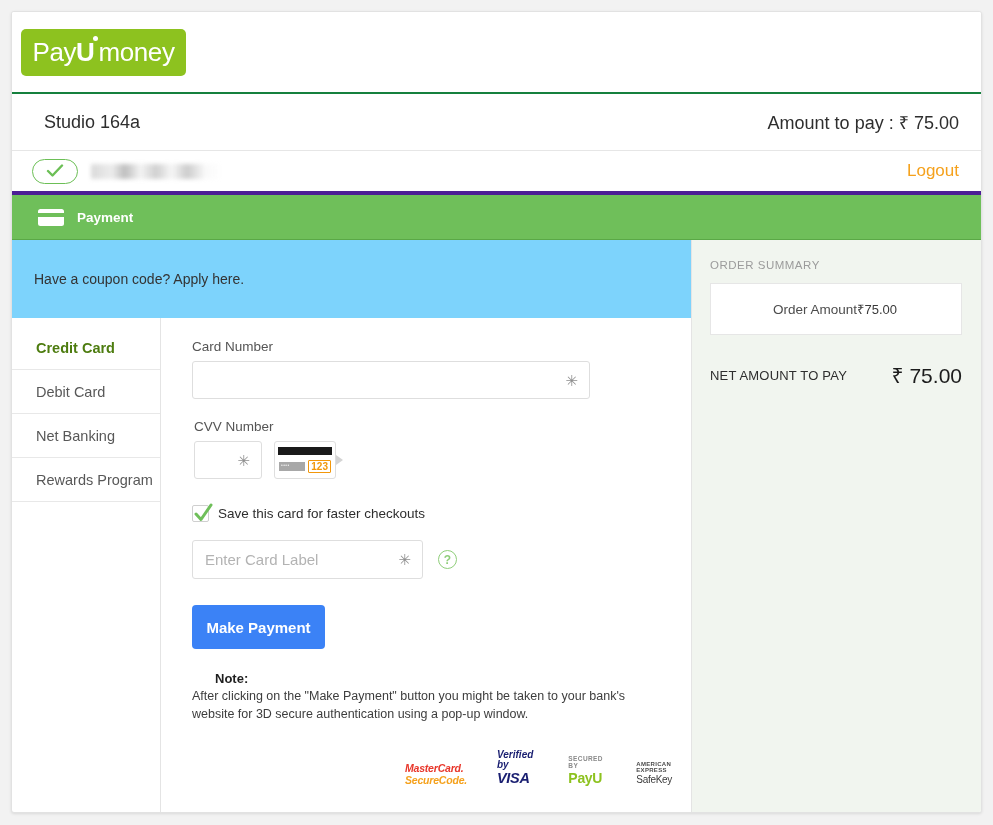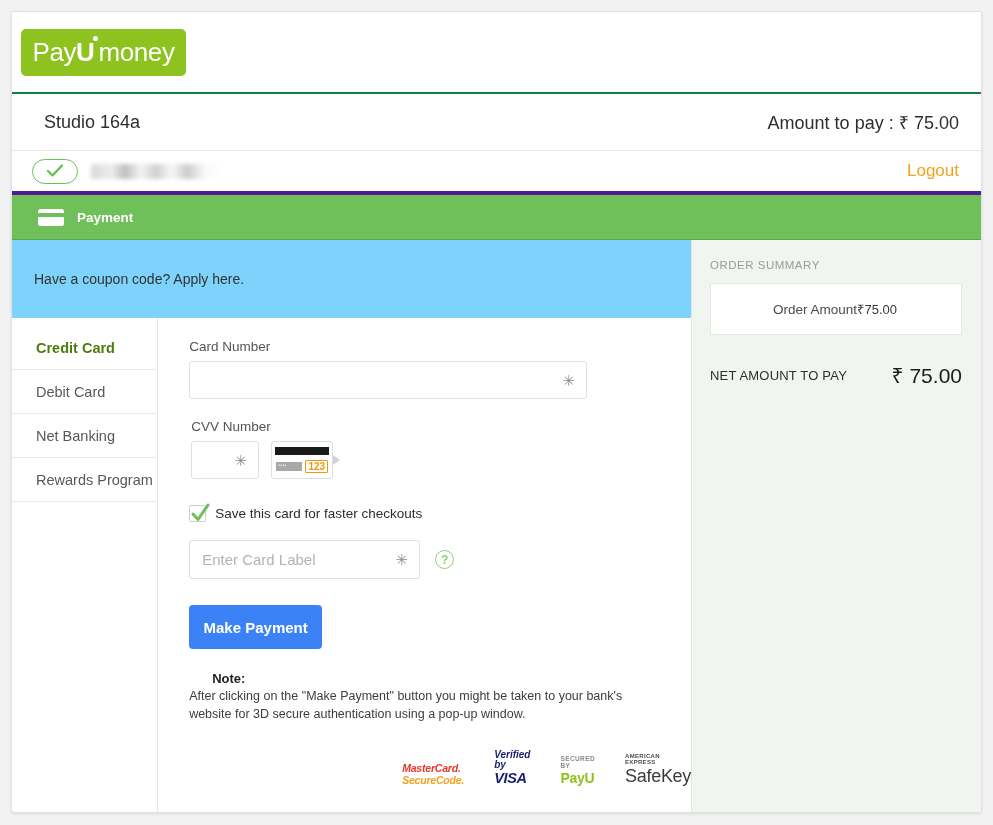--- a/index.html
+++ b/index.html
@@ -438,21 +438,21 @@
     margin-left: 213px;
   }
   .badge { line-height: 1; }
   .bd-mc-1 { font-size: 10.5px; font-weight: 700; color: #e8362a; font-style: italic; letter-spacing: -0.2px; }
   .bd-mc-2 { font-size: 10.5px; font-weight: 700; color: #f5a11c; font-style: italic; letter-spacing: -0.2px; margin-top: 1px; }
   .bd-v-1 { font-size: 10px; font-weight: 700; color: #1a1f71; font-style: italic; }
   .bd-v-2 { font-size: 14.5px; font-weight: 700; color: #1a1f71; font-style: italic; letter-spacing: -0.3px; margin-top: 1px; }
   .bd-p-1 { font-size: 6.5px; font-weight: 700; color: #8a8a8a; letter-spacing: 0.4px; }
   .bd-p-2 { font-size: 14px; font-weight: 700; color: #8dc21f; margin-top: 2px; letter-spacing: -0.3px; }
   .bd-a-1 { font-size: 6px; font-weight: 700; color: #4a4a4a; letter-spacing: 0.3px; }
-  .bd-a-2 { font-size: 18px; color: #3b3b3b; margin-top: 2px; letter-spacing: -0.3px; }
+  .bd-a-2 { font-size: 10px; color: #3b3b3b; margin-top: 2px; letter-spacing: -0.3px; }
 
   
   .os-title {
     font-size: 11.5px;
     color: #9b9b9b;
     letter-spacing: 0.5px;
     margin-bottom: 12px;
   }
   .os-box {
     background: #ffffff;

